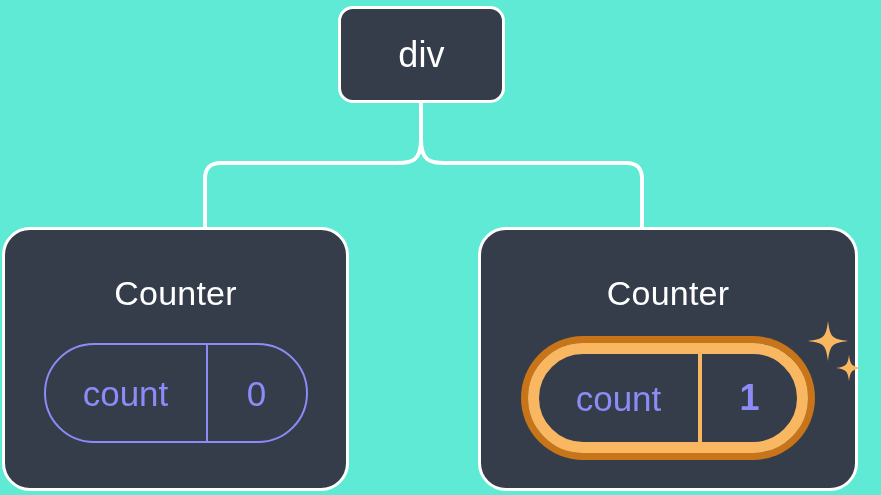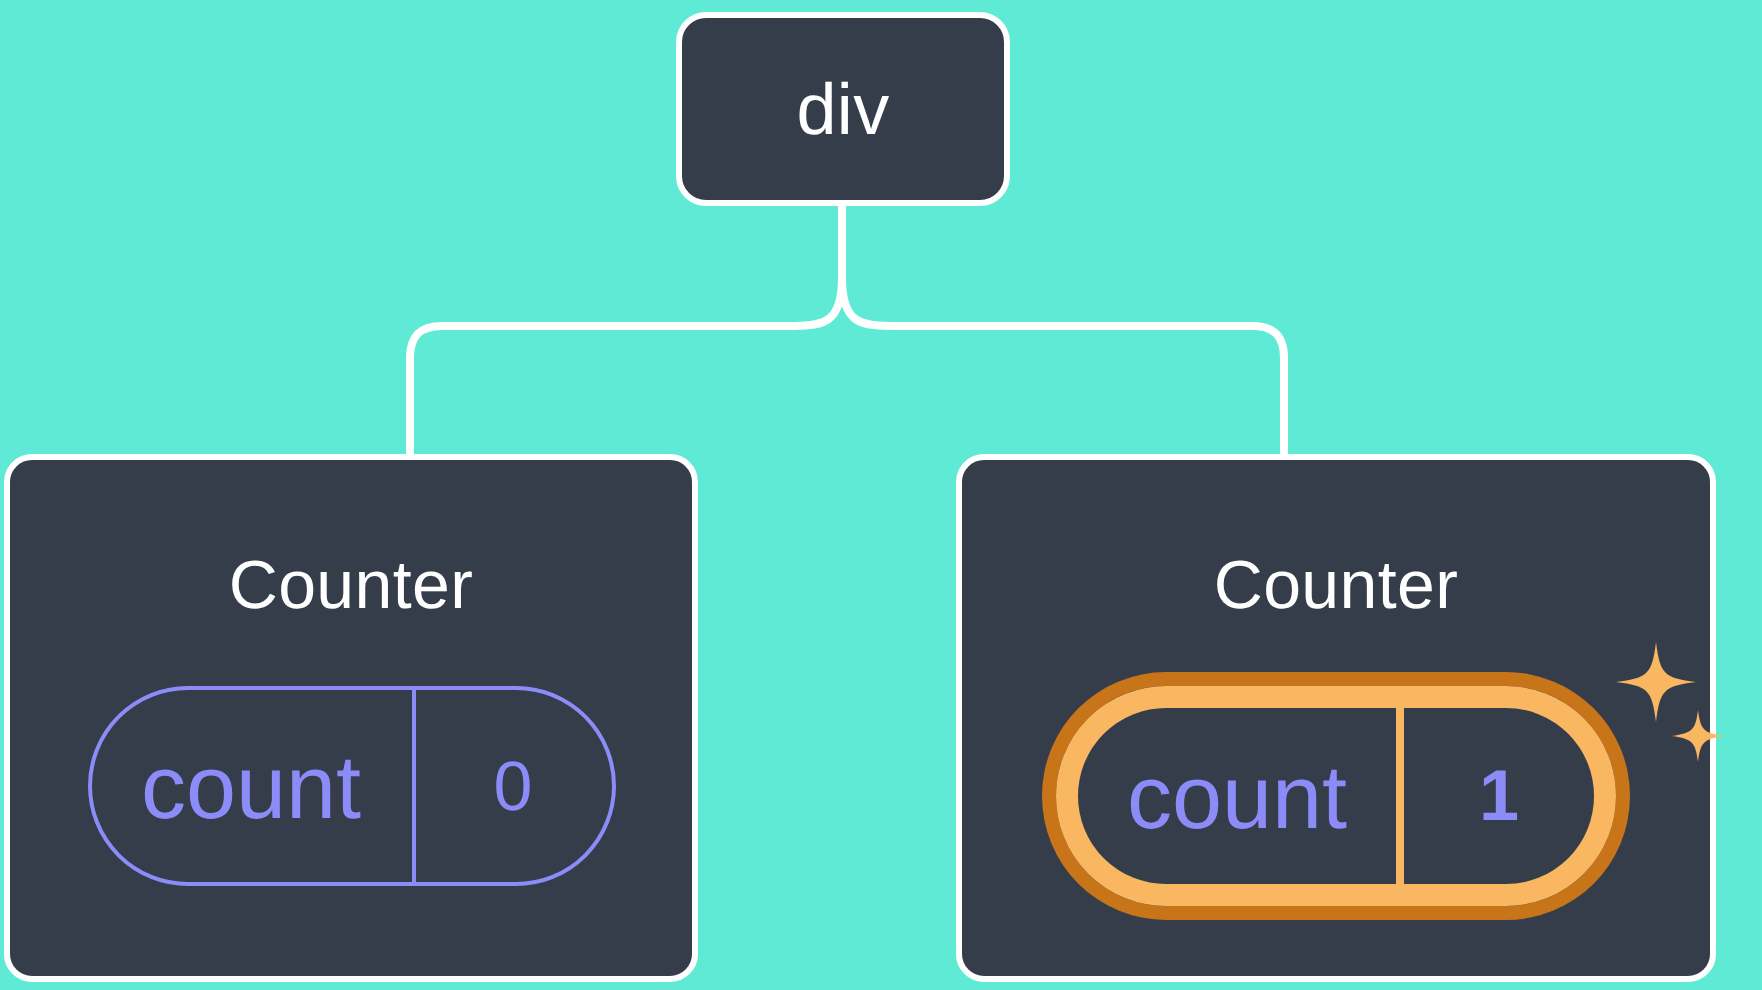--- a/index.html
+++ b/index.html
@@ -27,21 +27,21 @@
     width: 881px; height: 495px;
     pointer-events: none;
   }
 
   
   .node {
     position: absolute;
     box-sizing: border-box;
     background: #353d4b;
     border: 3px solid #ffffff;
-    border-radius: 14px;
+    border-radius: 28px;
     display: flex;
     flex-direction: column;
     align-items: center;
   }
   .node-root {
     left: 338px;
     top: 6px;
     width: 167px;
     height: 97px;
     border-radius: 15px;
@@ -102,21 +102,21 @@
   .pill-key {
     flex: 0 0 auto;
   }
   .pill-plain .pill-key   { width: 160px; }
   .pill-plain .pill-value { width: 100px; border-left: 2px solid #8b8cf7; }
   .pill-highlight .pill-key   { width: 159px; }
   .pill-highlight .pill-value { width: 99px; border-left: 4px solid #f9b762; }
 
   .pill-key-text {
     color: #8b8cf7;
-    font-size: 45px;
+    font-size: 35px;
     line-height: 1;
   }
   .pill-value-text {
     color: #8b8cf7;
     font-size: 35px;
     line-height: 1;
   }
   .pill-highlight .pill-key-text   { color: #8b8cf7; }
   .pill-highlight .pill-value-text { color: #8b8cf7; font-weight: bold; font-size: 36px; }
 

